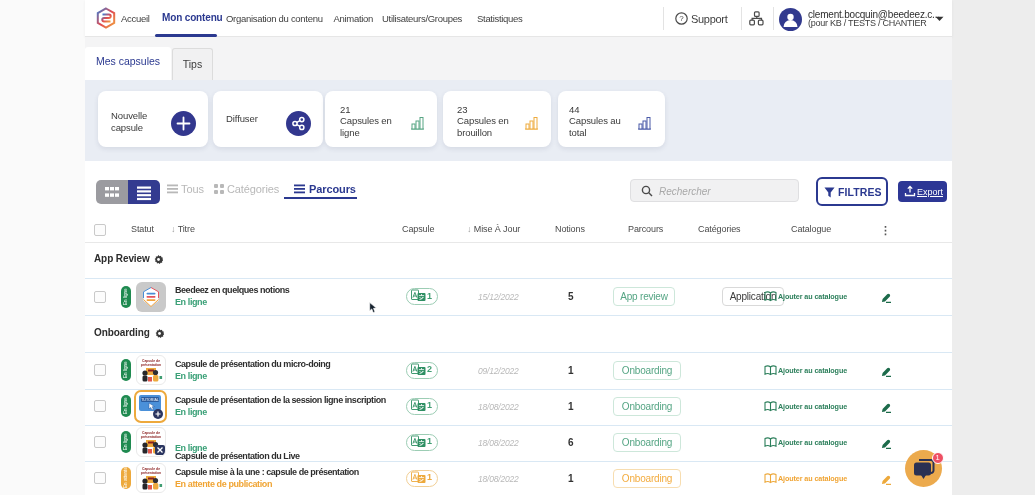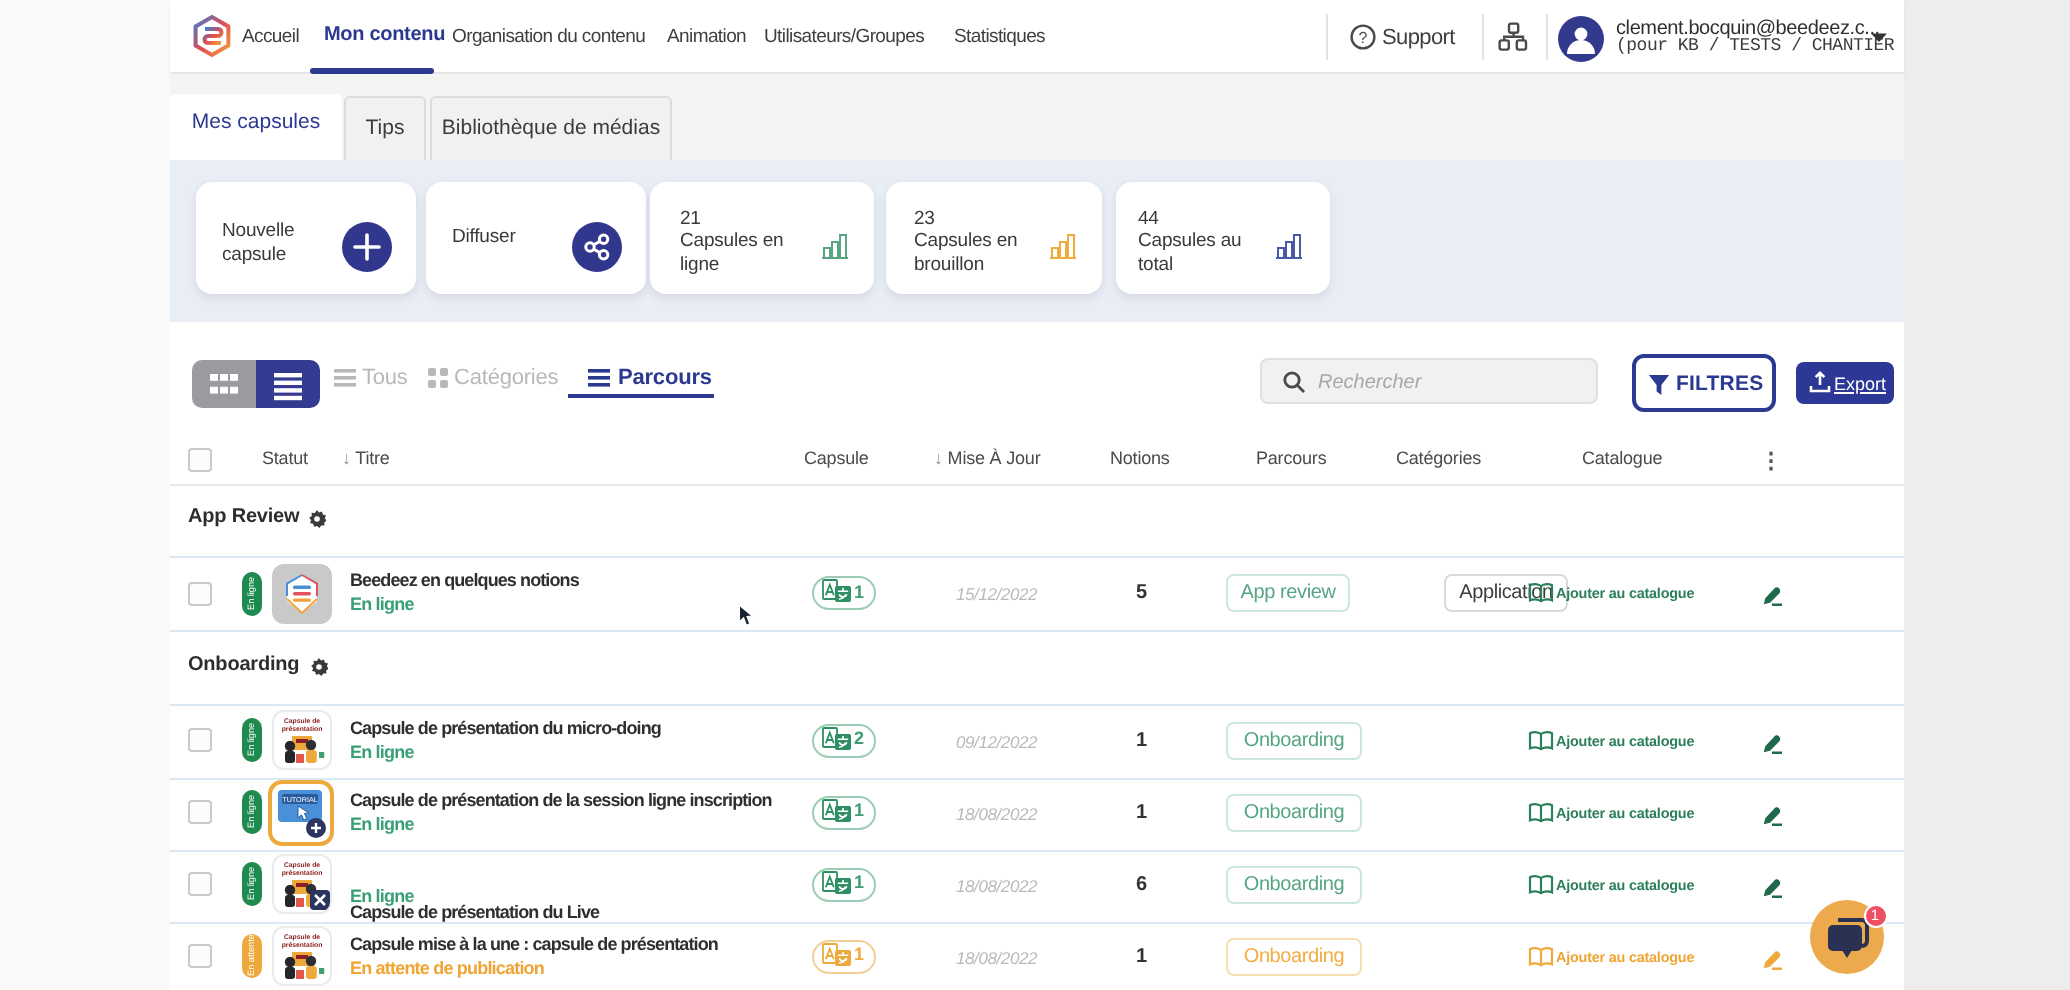--- a/index.html
+++ b/index.html
@@ -87,35 +87,32 @@
         <path d="M7.8 5.4 v2 M3.1 9.2 v-1.8 h9.4 v1.8" fill="none" stroke="#4a4a4a" stroke-width="1.2"></path>
       </svg>
       <div class="vdiv" style="left:688px"></div>
       <div class="abs" style="left:694px;top:7.5px;width:23px;height:23px;border-radius:50%;background:#323a8e;">
         <svg width="23" height="23" viewBox="0 0 23 23">
             <circle cx="11.5" cy="9" r="3.2" fill="#fff"></circle>
             <path d="M4.5 19 a7 7 0 0 1 14 0 Z" fill="#fff"></path>
           </svg>
       </div>
       <div class="abs" style="left:723px;top:9px;font-size:10px;font-weight:400;letter-spacing:-0.2px;color:#2f2f2f;white-space:nowrap;">clement.bocquin@beedeez.c...</div>
-      <div class="abs" style="left:723px;top:17.5px;font-size:9px;letter-spacing:-0.25px;color:#3c3c3c;white-space:nowrap;font-family:Liberation Mono, monospace;">(pour KB / TESTS / CHANTIER</div>
+      <div class="abs" style="left:723px;top:17.5px;font-size:9px;letter-spacing:-0.25px;color:#3c3c3c;white-space:nowrap;">(pour KB / TESTS / CHANTIER</div>
       <svg class="abs" style="left:850px;top:16px" width="9" height="6" viewBox="0 0 9 6">
           <path d="M0.5 0.8 L4.5 5 L8.5 0.8 Z" fill="#333"></path>
         </svg>
     </div>
 
     <div class="abs" id="tabstrip">
       <div class="tab" id="tabactive">
           <div style="margin-top:8px">Mes capsules</div>
         </div>
       <div class="tab" style="left:87px;width:41px;">
           <div style="margin-top:9px">Tips</div>
-        </div>
-      <div class="tab" style="left:130px;width:121px;">
-          <div style="margin-top:9px">Bibliothèque de médias</div>
         </div>
     </div>
 
     <div class="abs" id="panel">
       <div class="card" style="left:13px;width:110px;">
         <div class="cardtxt" style="left:13px;top:19px;">Nouvelle
 capsule</div>
         <div class="bluecircle" style="left:73px;top:19.5px;">
           <svg width="25" height="25" viewBox="0 0 25 25">
               <path d="M12.5 6.5 v12 M6.5 12.5 h12" stroke="#fff" stroke-width="1.8" stroke-linecap="round"></path>

